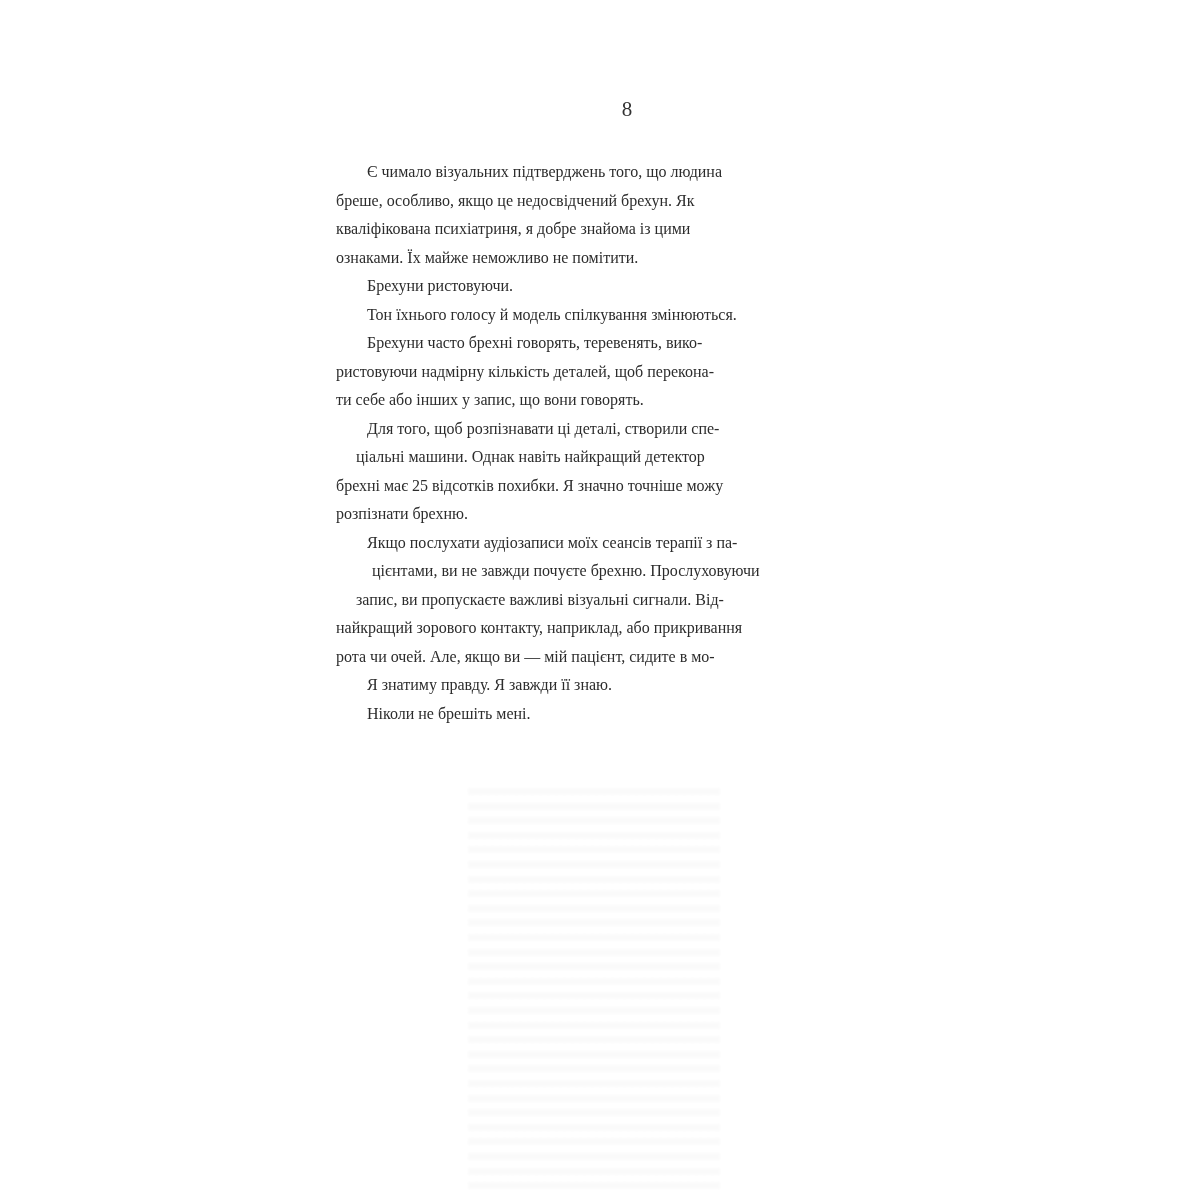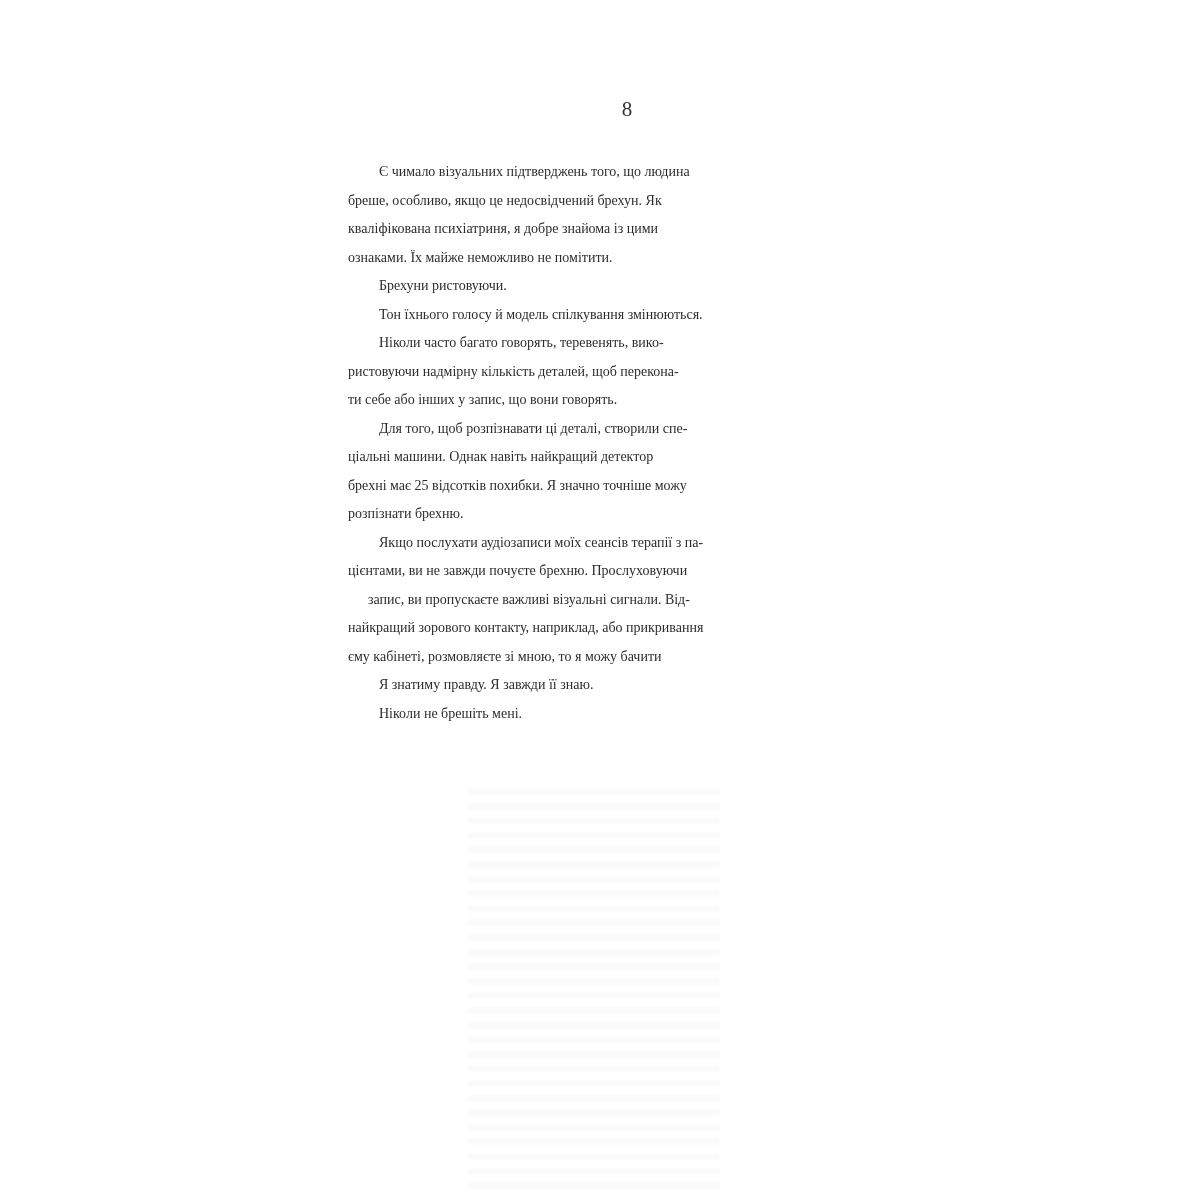--- a/index.html
+++ b/index.html
@@ -22,23 +22,23 @@
     left: 348px;
     width: 558px;
     text-align: center;
     font-size: 21px;
     line-height: 24px;
     color: #333333;
   }
   .text-block {
     position: absolute;
     top: 158px;
-    left: 348px;
+    left: 336px;
     width: 558px;
-    font-size: 14px;
+    font-size: 16px;
   }
   .para {
     margin: 0;
     padding: 0;
   }
   .line {
     height: 28.5px;
     line-height: 28.5px;
     white-space: nowrap;
     overflow: visible;
@@ -79,36 +79,36 @@
         <div class="line just" style="word-spacing: 0px; font-family: Liberation Serif, serif;">кваліфікована психіатриня, я добре знайома із цими</div>
         <div class="line">ознаками. Їх майже неможливо не помітити.</div>
       </div>
       <div class="para">
         <div class="line indent">Брехуни ристовуючи.</div>
       </div>
       <div class="para">
         <div class="line indent">Тон їхнього голосу й модель спілкування змінюються.</div>
       </div>
       <div class="para">
-        <div class="line indent just" style="word-spacing: 0px;">Ніколи часто багато говорять, теревенять, вико-</div>
+        <div class="line indent just" style="word-spacing: 0px;">Брехуни часто брехні говорять, теревенять, вико-</div>
         <div class="line just" style="word-spacing: 0px;">ристовуючи надмірну кількість деталей, щоб перекона-</div>
         <div class="line">ти себе або інших у запис, що вони говорять.</div>
       </div>
       <div class="para">
         <div class="line indent just" style="word-spacing: 0px;">Для того, щоб розпізнавати ці деталі, створили спе-</div>
-        <div class="line just" style="word-spacing: 0px;">ціальні машини. Однак навіть найкращий детектор</div>
+        <div class="line just" style="word-spacing: 0px; margin-left: 20px;">ціальні машини. Однак навіть найкращий детектор</div>
         <div class="line just" style="word-spacing: 0px;">брехні має 25 відсотків похибки. Я значно точніше можу</div>
         <div class="line">розпізнати брехню.</div>
       </div>
       <div class="para">
         <div class="line indent just" style="word-spacing: 0px;">Якщо послухати аудіозаписи моїх сеансів терапії з па-</div>
-        <div class="line just" style="word-spacing: 0px;">цієнтами, ви не завжди почуєте брехню. Прослуховуючи</div>
+        <div class="line just" style="word-spacing: 0px; margin-left: 36px;">цієнтами, ви не завжди почуєте брехню. Прослуховуючи</div>
         <div class="line just" style="word-spacing: 0px; margin-left: 20px;">запис, ви пропускаєте важливі візуальні сигнали. Від-</div>
         <div class="line just" style="word-spacing: 0px;">найкращий зорового контакту, наприклад, або прикривання</div>
-        <div class="line just" style="word-spacing: 0px;">єму кабінеті, розмовляєте зі мною, то я можу бачити</div>
+        <div class="line just" style="word-spacing: 0px;">рота чи очей. Але, якщо ви — мій пацієнт, сидите в мо-</div>
       </div>
       <div class="para">
         <div class="line indent">Я знатиму правду. Я завжди її знаю.</div>
       </div>
       <div class="para">
         <div class="line indent">Ніколи не брешіть мені.</div>
       </div>
     </div>
 
   <div class="bleed"></div>

